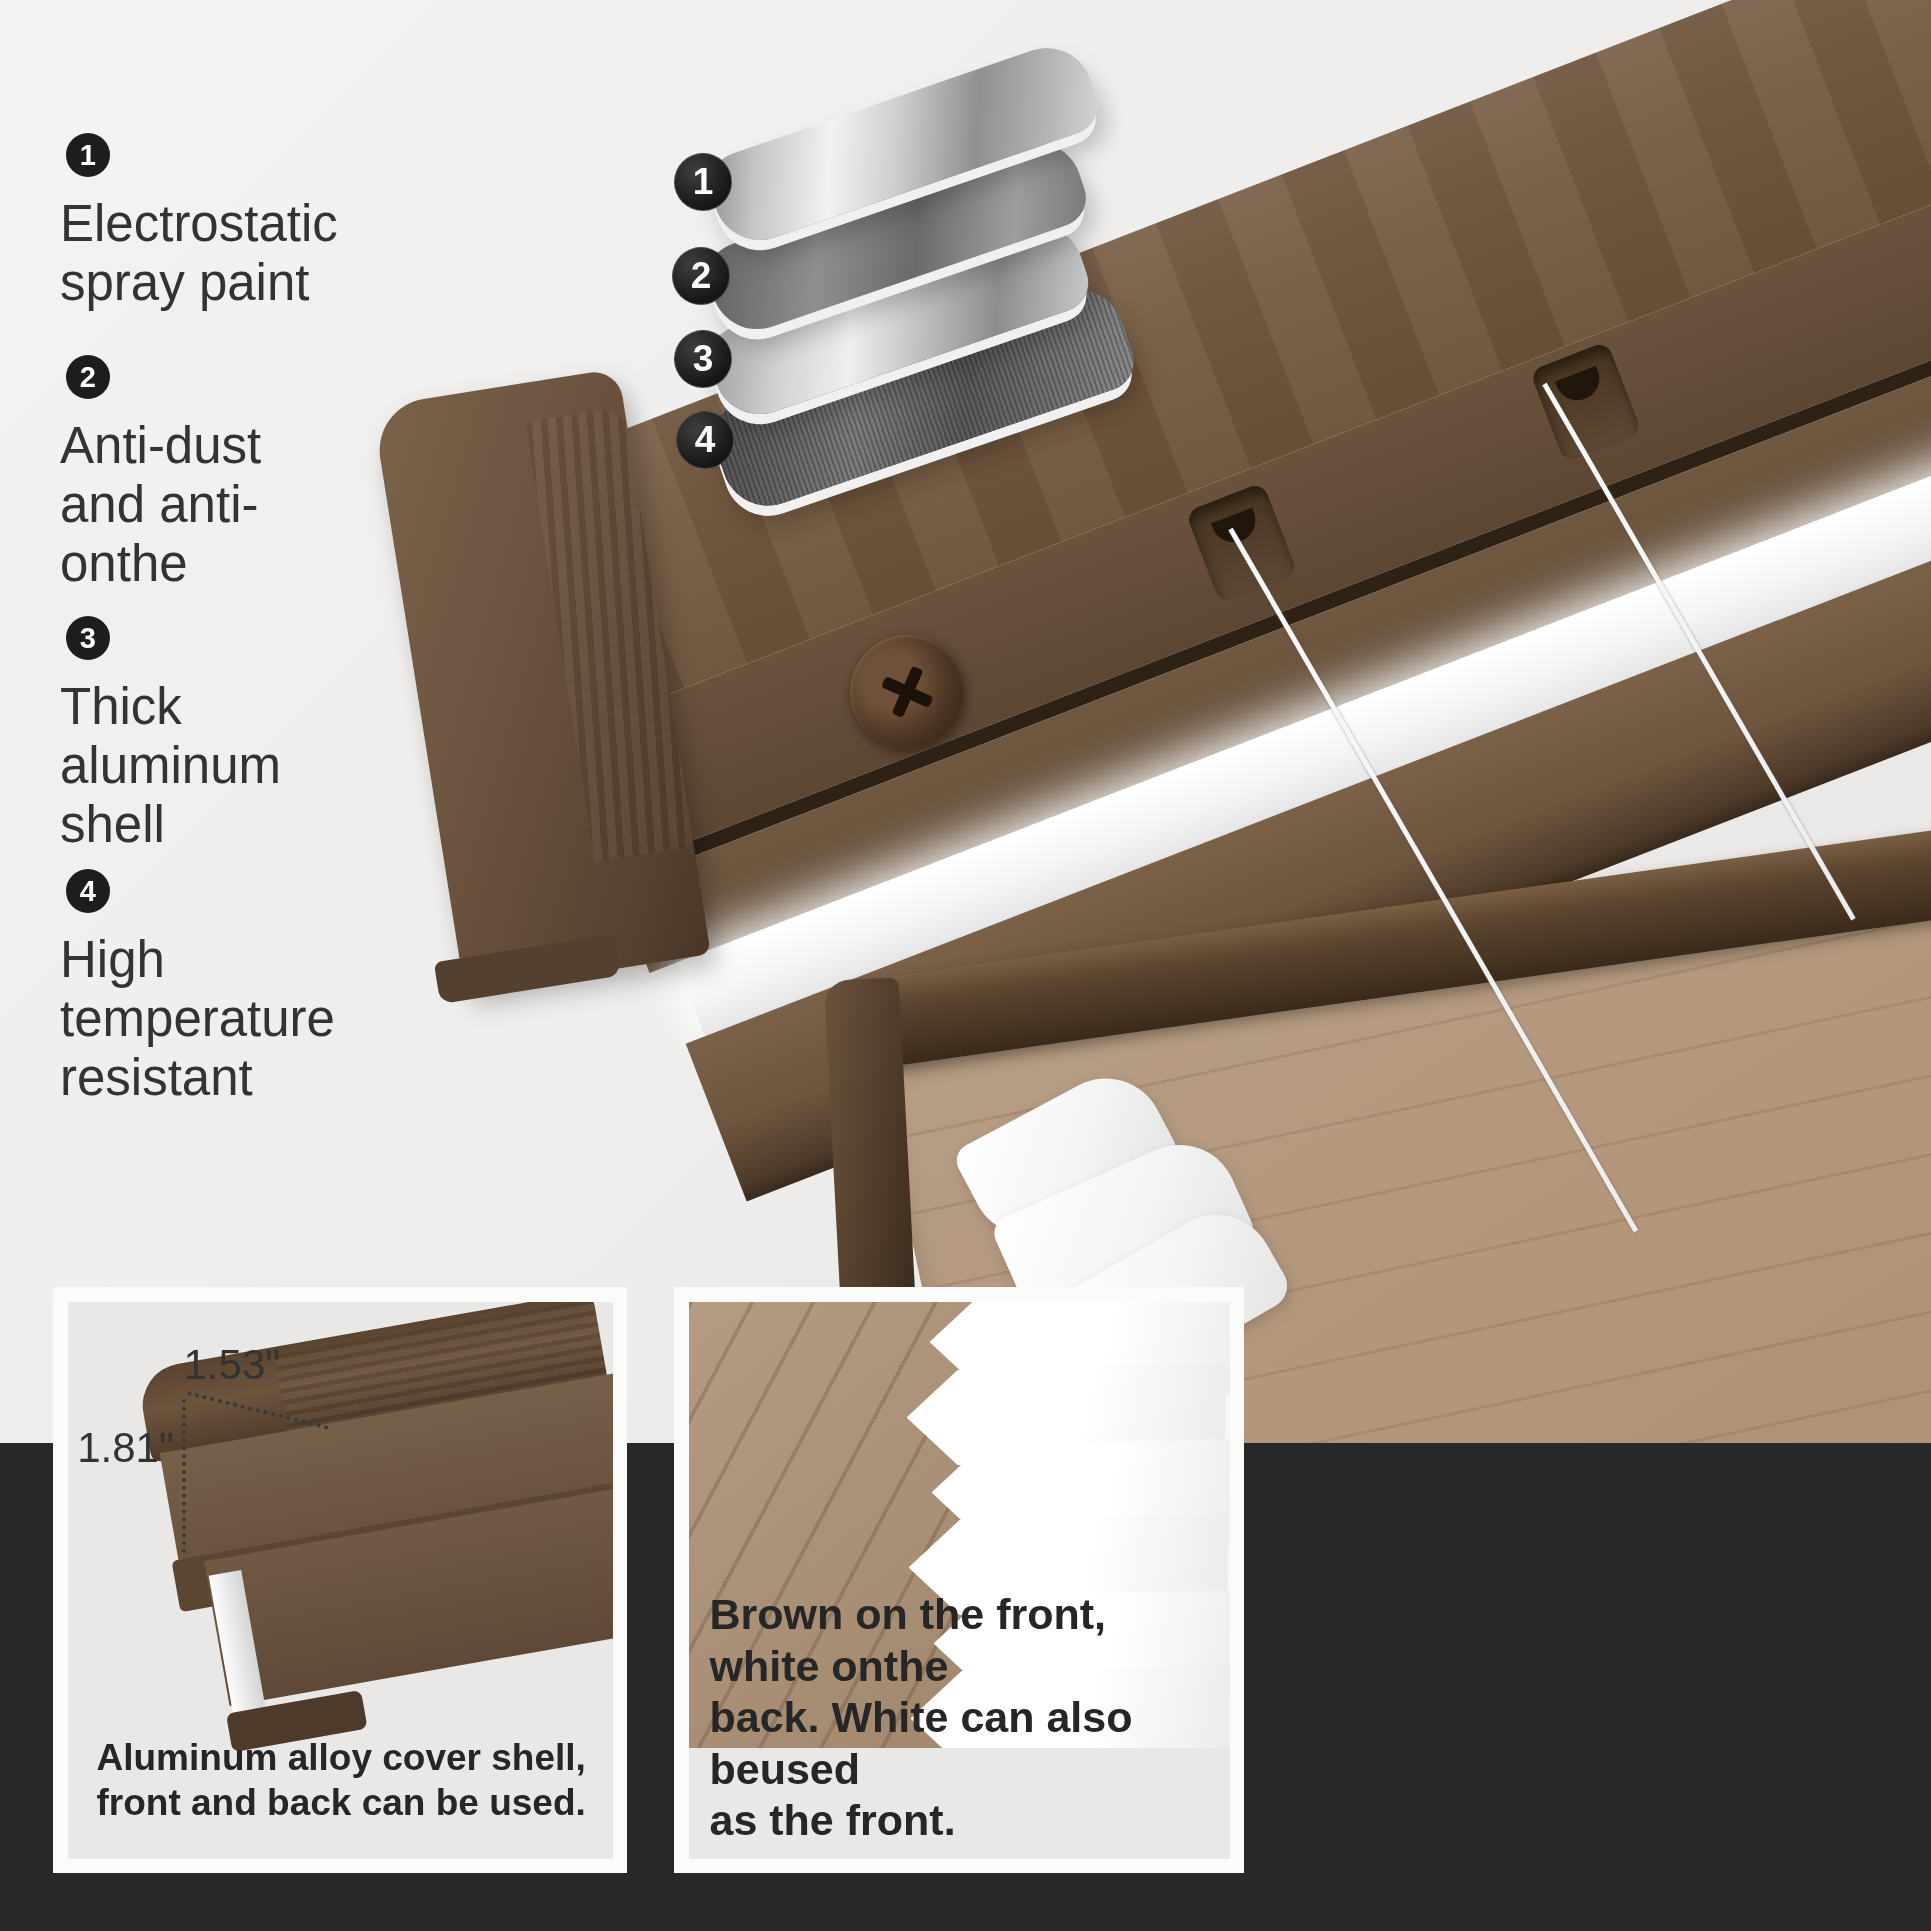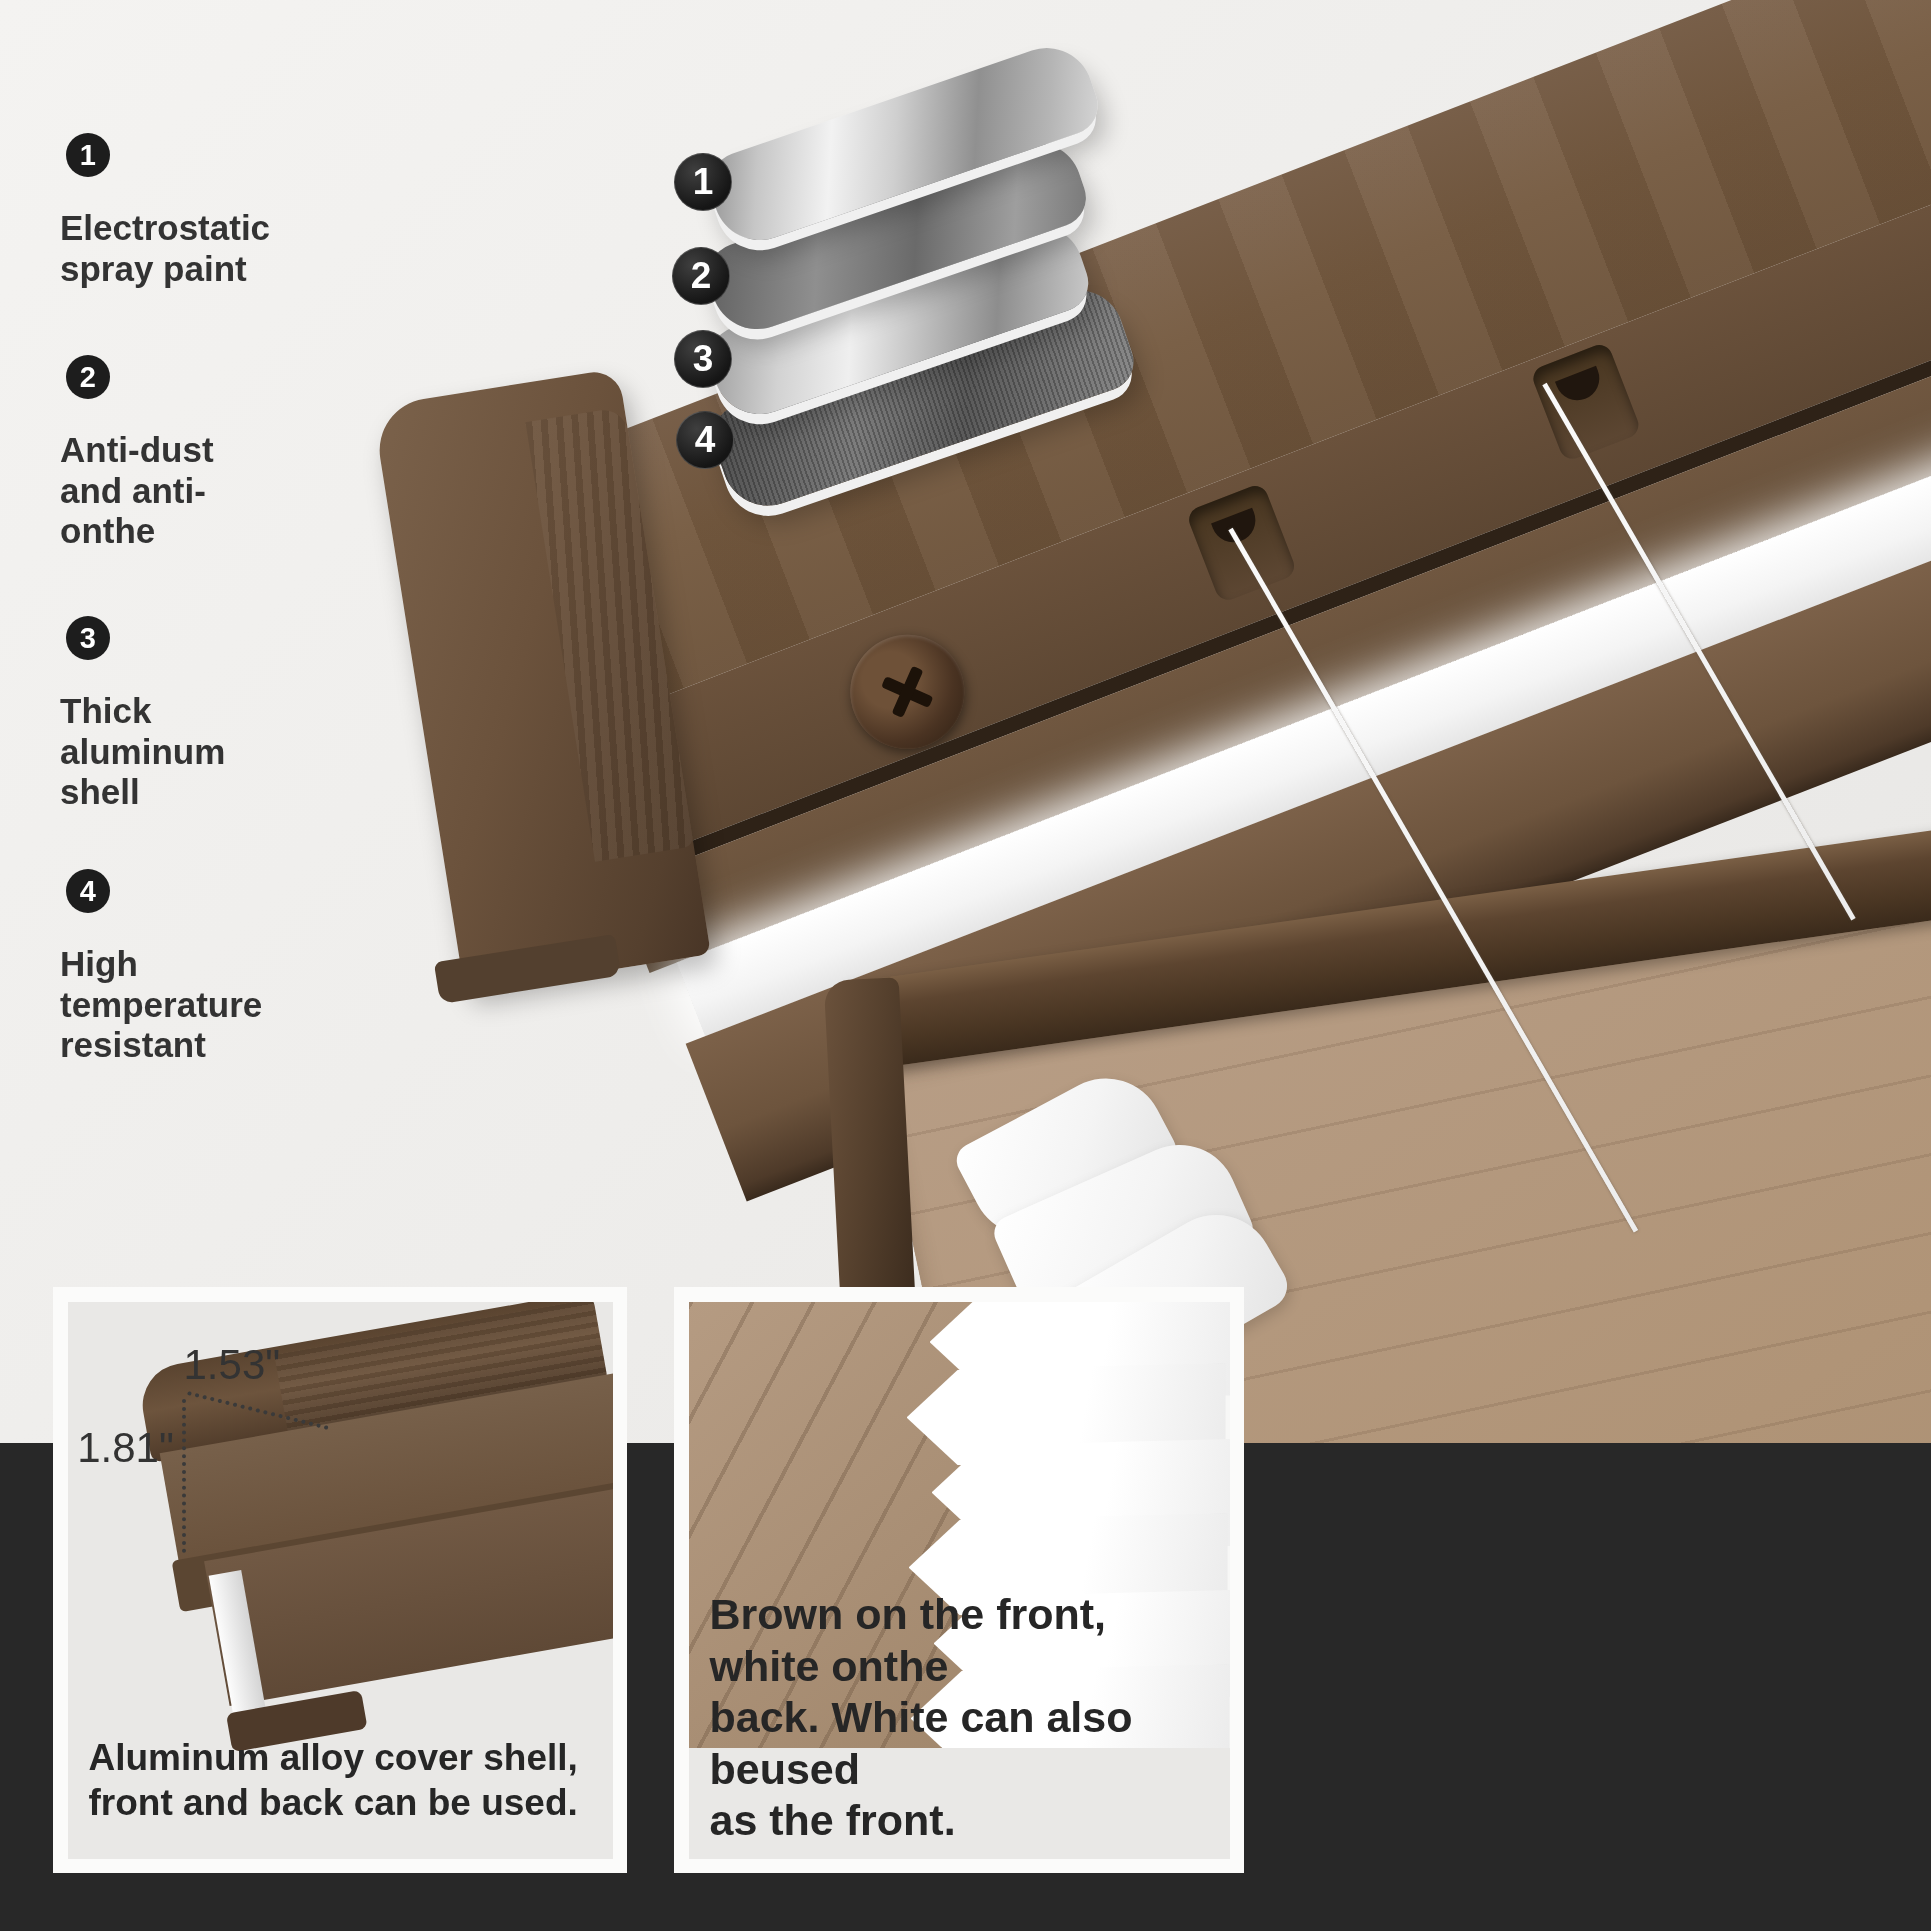--- a/index.html
+++ b/index.html
@@ -98,30 +98,30 @@
   .pl-1{left:966px;top:1099px;width:203px;height:116px;transform:rotate(-28deg);}
   .pl-2{left:1004px;top:1170px;width:241px;height:126px;transform:rotate(-24deg);}
   .pl-3{left:1050px;top:1244px;width:232px;height:116px;transform:rotate(-30deg);}
 
   
   .features{position:absolute;left:60px;top:133px;width:444px;z-index:6;}
   .feature{position:absolute;left:0;width:444px;}
   .f-1{top:0;} .f-2{top:222px;} .f-3{top:483px;} .f-4{top:736px;}
   .fbadge{width:44px;height:44px;margin-left:5.8px;border-radius:50%;background:#1d1d1d;
     color:#fff;font-weight:bold;font-size:29px;line-height:44px;text-align:center;}
-  .flabel{margin-top:31px;font-weight:bold;font-size:35px;line-height:1.16;color:#333333;white-space:pre-line;}
+  .flabel{margin-top:17px;font-weight:normal;font-size:51px;line-height:1.16;color:#333333;white-space:pre-line;}
 
   
   .panel{position:absolute;top:1287px;height:586px;background:#fbfbfa;z-index:10;}
   .panel-1{left:53px;width:574px;}
   .panel-2{left:674px;width:570px;}
   .panel-3{left:1292px;width:569px;}
   .panel-inner{position:absolute;left:14.5px;top:14.5px;right:14.5px;bottom:14.5px;background:#e9e8e6;overflow:hidden;}
   .caption{position:absolute;left:21px;right:9.7px;margin:0;font-weight:bold;color:#262626;white-space:pre-line;}
-  .cap-1{bottom:33px;font-size:37px;line-height:1.22;}
+  .cap-1{bottom:33px;font-size:37px;line-height:1.22;margin-left:8px;}
   .cap-2{bottom:11.6px;font-size:43px;line-height:1.2;}
   .cap-3{left:0;right:0;bottom:42px;font-size:37px;text-align:center;}
 
   
   .p1-art{position:absolute;left:29px;top:4.8px;width:521px;height:425px;transform:rotate(-10deg);}
   .p1-art div{position:absolute;}
   .p1-top{left:68px;top:29px;width:463px;height:93px;border-radius:42px 15.4px 9.7px 9.7px;
     background:linear-gradient(180deg,#5a4430,#6d543d 45%,#4e3a29);}
   .p1-top::after{content:"";position:absolute;right:0;top:7.7px;width:70%;height:84%;opacity:.7;
     background:repeating-linear-gradient(180deg, rgba(0,0,0,.12) 0 4.8px, rgba(255,255,255,.05) 4.8px 11.6px);}

